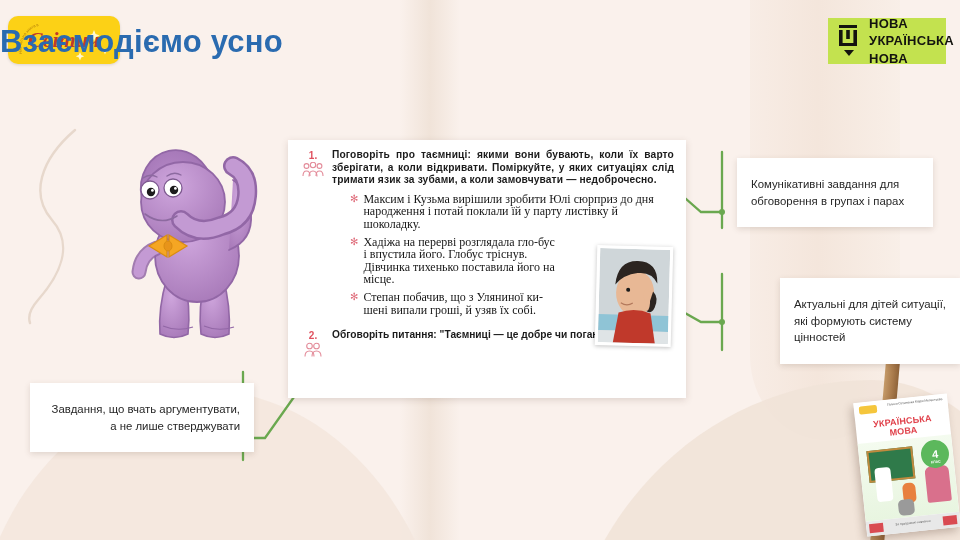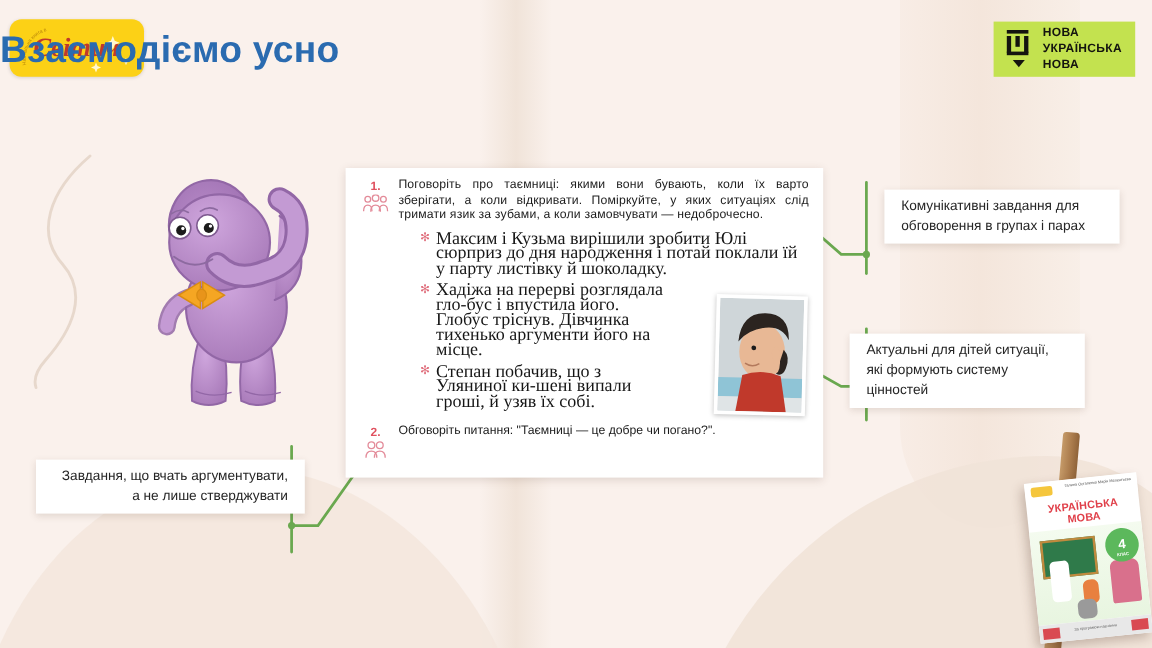--- a/index.html
+++ b/index.html
@@ -60,21 +60,21 @@
   }
   .logo-nus {
     position:absolute; right:14px; top:18px;
     width:118px; height:46px;
     background:#c3e24f;
     display:flex; align-items:center;
     padding:0 8px; gap:7px;
   }
   .nus-mark { flex:0 0 auto; }
   .nus-text {
-    font-size:10px; font-weight:bold; line-height:1.32;
+    font-size:13px; font-weight:bold; line-height:1.32;
     color:#14140f; letter-spacing:.3px;
   }
 
   
   .slide-title {
     position:absolute; left:0; right:0; top:24px;
     font-size:31px; font-weight:bold;
     color:#2a6bb0;
     letter-spacing:.2px;
   }
@@ -91,30 +91,30 @@
   }
   .card-inner { padding:9px 12px 6px 12px; }
 
   .block { display:flex; gap:6px; }
   .marker { width:26px; flex:0 0 26px; text-align:center; padding-top:1px; }
   .marker-num { color:#e0515f; font-weight:bold; font-size:10px; line-height:11px; }
   .marker-icon { margin-top:1px; }
 
   .para-main {
     font-size:10.2px; line-height:12.6px; color:#1b1b1b;
-    font-weight:normal; text-align:justify;
+    font-weight:bold; text-align:justify;
   }
   .para-main.loose { letter-spacing:.15px; }
 
   .bullets { margin:6px 0 0 18px; }
   .bullet-row { display:flex; gap:5px; margin-bottom:5px; }
   .star { color:#e0707e; font-size:10px; line-height:12.5px; flex:0 0 auto; }
   .bullet-text {
     font-family:"Liberation Serif", serif;
-    font-size:15px; line-height:12.6px; color:#161616;
+    font-size:12px; line-height:12.6px; color:#161616;
   }
   .bullet-text.narrow { max-width:196px; }
 
   .photo {
     position:absolute; right:14px; top:106px;
     width:76px; height:100px;
     background:#fff;
     padding:3px;
     box-shadow:0 1px 4px rgba(0,0,0,.25);
     transform:rotate(1.5deg);
@@ -122,24 +122,24 @@
 
   .block-two { margin-top:8px; }
 
   
   .callout {
     position:absolute;
     background:#ffffff;
     box-shadow:0 2px 6px rgba(90,60,45,.16);
     font-size:11.4px; line-height:16.5px;
     color:#262626;
-    padding:6px 14px;
+    padding:18px 14px;
   }
   #callout-communicative { left:737px; top:158px; width:196px; }
-  #callout-values        { left:708px; top:278px; width:196px; }
+  #callout-values        { left:780px; top:278px; width:180px; }
   #callout-argument      { left:30px;  top:383px; width:224px; text-align:right; }
 
   
   .connector { position:absolute; }
 
   
   .textbook {
     position:absolute; right:6px; bottom:8px;
     width:94px; height:134px;
     transform:rotate(-6deg);
@@ -309,21 +309,21 @@
       <div style="flex:1">
         <div class="para-main loose">Поговоріть про таємниці: якими вони бувають, коли їх варто зберігати, а коли відкривати. Поміркуйте, у яких ситуаціях слід тримати язик за зубами, а коли замовчувати — недоброчесно.</div>
 
         <div class="bullets">
           <div class="bullet-row">
             <span class="star">✻</span>
             <span class="bullet-text">Максим і Кузьма вирішили зробити Юлі сюрприз до дня народження і потай поклали їй у парту листівку й шоколадку.</span>
           </div>
           <div class="bullet-row">
             <span class="star">✻</span>
-            <span class="bullet-text narrow">Хадіжа на перерві розглядала гло-бус і впустила його. Глобус тріснув. Дівчинка тихенько аргументи його на місце.</span>
+            <span class="bullet-text narrow">Хадіжа на перерві розглядала гло-бус і впустила його. Глобус тріснув. Дівчинка тихенько поставила його на місце.</span>
           </div>
           <div class="bullet-row">
             <span class="star">✻</span>
             <span class="bullet-text narrow">Степан побачив, що з Уляниної ки-шені випали гроші, й узяв їх собі.</span>
           </div>
         </div>
       </div>
     </div>
 
     <div class="block block-two">

